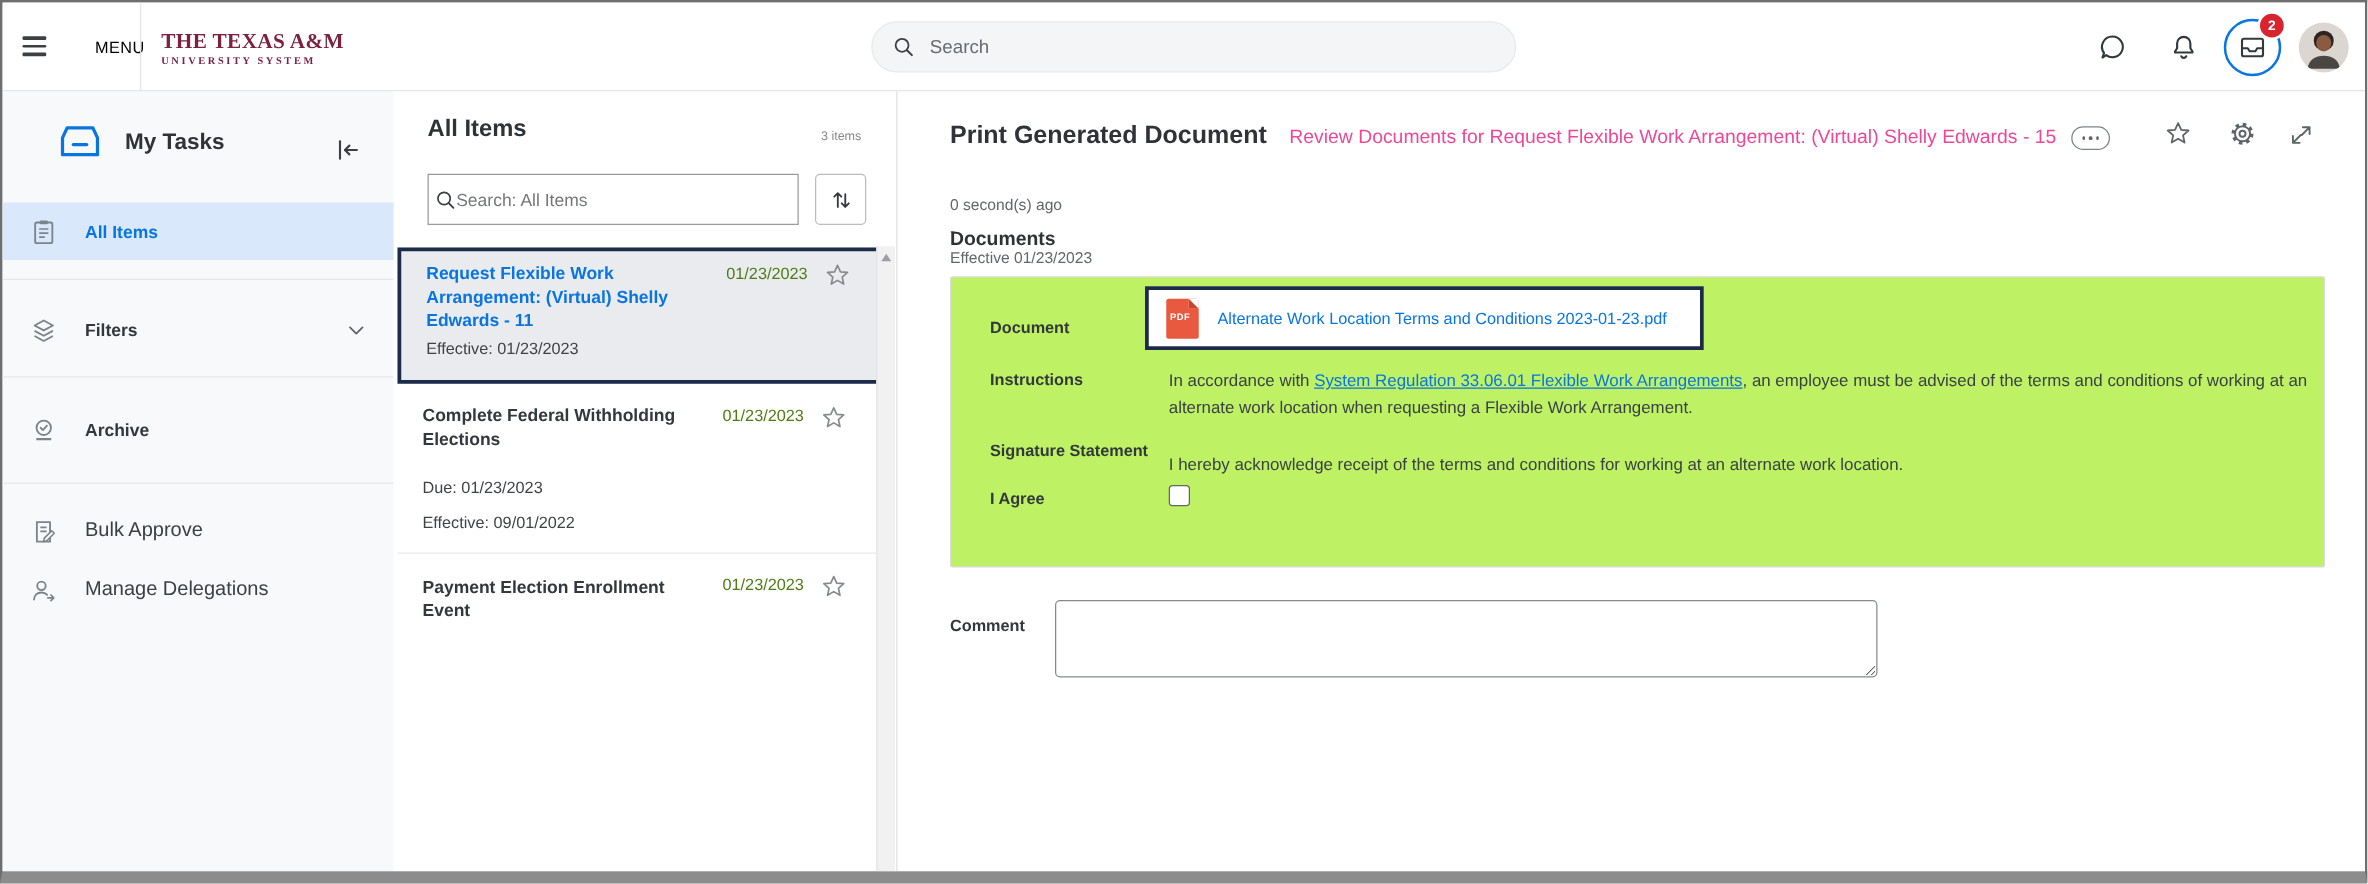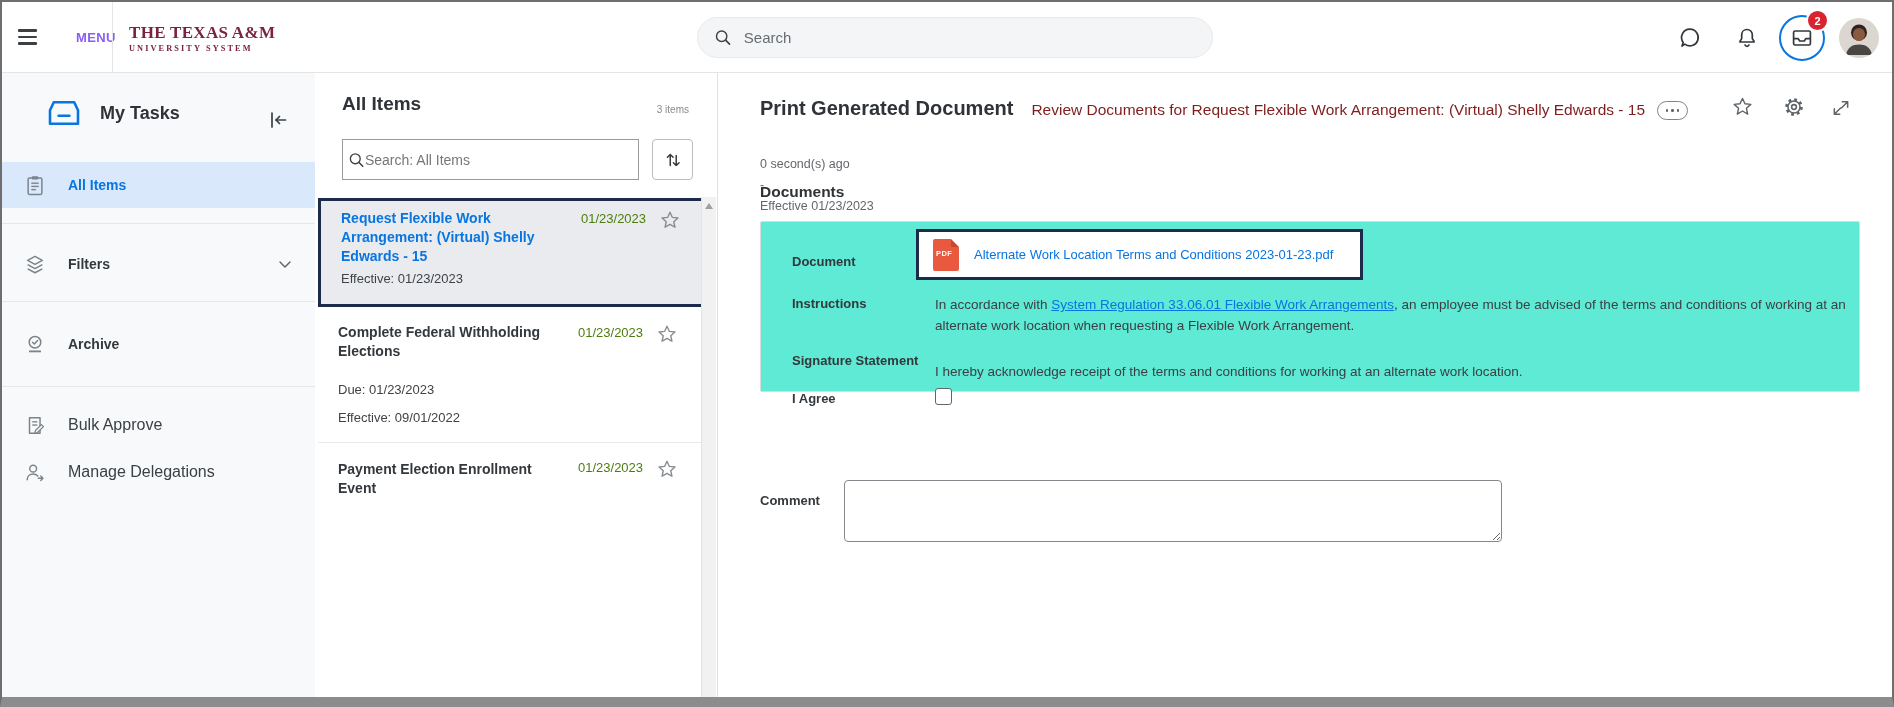--- a/index.html
+++ b/index.html
@@ -6,21 +6,21 @@
   body { font-family:"Liberation Sans", sans-serif; background:#fff; }
   .window { position:relative; width:1894px; height:707px; border:2px solid #6e6e6e;
             border-bottom:10px solid #8c8c8c; background:#fff; overflow:hidden; }
 
   
   .topbar { position:absolute; left:0; top:0; width:100%; height:71px; background:#fff;
             border-bottom:1px solid #e4e5e6; z-index:5; }
   .menu-btn { position:absolute; left:16px; top:0; height:70px; display:flex; align-items:center; gap:10px; cursor:pointer; }
   .hamburger { display:flex; flex-direction:column; gap:4px; }
   .hamburger span { width:19px; height:2.4px; background:#3b4045; border-radius:1px; }
-  .menu-label { font-size:13px; font-weight:700; letter-spacing:.4px; color:#8b5cf6;padding-left:29px; }
+  .menu-label { font-size:13px; font-weight:400; letter-spacing:.4px; color:#000000;padding-left:29px; }
   .topbar-divider { position:absolute; left:110px; top:0; width:1px; height:70px; background:#e4e5e6; }
   .logo { position:absolute; left:127px; top:21px; color:#7a2240; font-family:"Liberation Serif", serif; cursor:pointer; }
   .logo-line1 { font-size:17px; font-weight:700; letter-spacing:.3px; }
   .logo-line2 { font-size:8.3px; font-weight:700; letter-spacing:2.1px; margin-top:1px; }
   .global-search { position:absolute; left:695px; top:15px; width:516px; height:41px; border-radius:21px;
                    background:#f4f5f6; border:1px solid #e8e9ea; display:flex; align-items:center; padding:0 16px; gap:12px; }
   .global-search input { border:none; outline:none; background:transparent; font-size:15px; color:#3b4045; width:100%;
                          font-family:"Liberation Sans", sans-serif; }
   .global-search input::placeholder { color:#676c72; opacity:1; }
   .tb-icon { position:absolute; top:24px; width:24px; height:24px; cursor:pointer; }
@@ -71,29 +71,29 @@
   .task-item.selected .task-title { color:#0875e1; }
   .task-date { position:absolute; left:260px; font-size:13px; color:#4d7c0f; }
   .task-star { position:absolute; left:338px; cursor:pointer; }
   .task-sub { position:absolute; left:20px; font-size:13px; color:#3f4347; }
   .task-sep { border-bottom:1px solid #e8e9ea; }
 
   
   .main { position:absolute; left:717px; top:71px; right:0; bottom:0; background:#fff; }
   .main-header { position:absolute; left:41px; top:24px; display:flex; align-items:baseline; gap:18px; }
   .main-title { font-size:20px; font-weight:700; color:#2f3338; white-space:nowrap; }
-  .main-subtitle { font-size:15.5px; color:#7f1d1d; white-space:nowrap; }
+  .main-subtitle { font-size:15.5px; color:#ec4899; white-space:nowrap; }
   .ellipsis-btn { position:absolute; left:938px; top:28px; width:31px; height:19px; border:1.4px solid #7e8489;
                   border-radius:10px; display:flex; align-items:center; justify-content:center; gap:3px; cursor:pointer; }
   .ellipsis-btn i { width:2.6px; height:2.6px; border-radius:50%; background:#5f6469; }
   .hdr-icon { position:absolute; cursor:pointer; }
   .meta-line { position:absolute; left:41px; top:84px; font-size:12.5px; color:#63676b; display:flex; gap:7px;flex-direction:column; }
   .section-title { position:absolute; left:41px; top:110px; font-size:15.5px; font-weight:700; color:#2f3338; }
-  .doc-card { position:absolute; left:41px; top:148px; width:1100px; height:171px; border:1px solid #d9dadb;
-              border-radius:2px; background:#5eead4; }
+  .doc-card { position:absolute; left:41px; top:148px; width:1100px; height:233px; border:1px solid #d9dadb;
+              border-radius:2px; background:#bef264; }
   .fld-label { position:absolute; left:31px; font-size:13px; font-weight:700; color:#33383d; }
   .doc-highlight { position:absolute; left:155px; top:7px; width:447px; height:51px; border:3px solid #1c2b4a;
                    background:#fff; display:flex; align-items:center; padding-left:14px; gap:15px; cursor:pointer; }
   .pdf-icon { position:relative; width:26px; height:32px; background:#e8593f; border-radius:2px;
               display:flex; align-items:center; padding:0 0 3px 3px; }
   .pdf-icon::before { content:""; position:absolute; top:0; right:0; border-top:8px solid #fff; border-left:8px solid #c8482e; }
   .pdf-label { color:#fff; font-size:7.5px; font-weight:700; letter-spacing:.4px; }
   .doc-link { font-size:13px; color:#0875e1; }
   .body-text { position:absolute; left:174px; font-size:13.5px; color:#3b4045; line-height:21px; }
   .inline-link { color:#0875e1; text-decoration:underline; cursor:pointer; }
@@ -234,21 +234,21 @@
       <input type="text" placeholder="Search: All Items" style="">
     </div>
     <div class="sort-btn">
       <svg width="22" height="22" viewBox="0 0 24 24">
         <path d="M9 18V6M9 6 5.9 9.1M9 6l3.1 3.1" fill="none" stroke="#33383d" stroke-width="1.6" stroke-linecap="round" stroke-linejoin="round"></path>
         <path d="M15.5 7v11m0 0-3.1-3.1m3.1 3.1 3.1-3.1" fill="none" stroke="#33383d" stroke-width="1.6" stroke-linecap="round" stroke-linejoin="round"></path>
       </svg>
     </div>
 
     <div class="task-item selected" style="top:125px; height:109px;">
-      <div class="task-title" style="top:8px">Request Flexible Work Arrangement: (Virtual) Shelly Edwards - 15</div>
+      <div class="task-title" style="top:8px">Request Flexible Work Arrangement: (Virtual) Shelly Edwards - 11</div>
       <div class="task-date" style="top:10px">01/23/2023</div>
       <svg class="task-star" style="top:8px" width="22" height="22" viewBox="0 0 24 24">
         <path d="M12 3.6l2.6 5.6 6.1.6-4.6 4.1 1.3 6-5.4-3.2-5.4 3.2 1.3-6L3.3 9.8l6.1-.6Z" fill="none" stroke="#878b90" stroke-width="1.5" stroke-linejoin="round"></path>
       </svg>
       <div class="task-sub" style="top:70px">Effective: 01/23/2023</div>
     </div>
 
     <div class="task-item task-sep" style="top:236px; height:134px;">
       <div class="task-title" style="top:14px">Complete Federal Withholding Elections</div>
       <div class="task-date" style="top:16px">01/23/2023</div>

